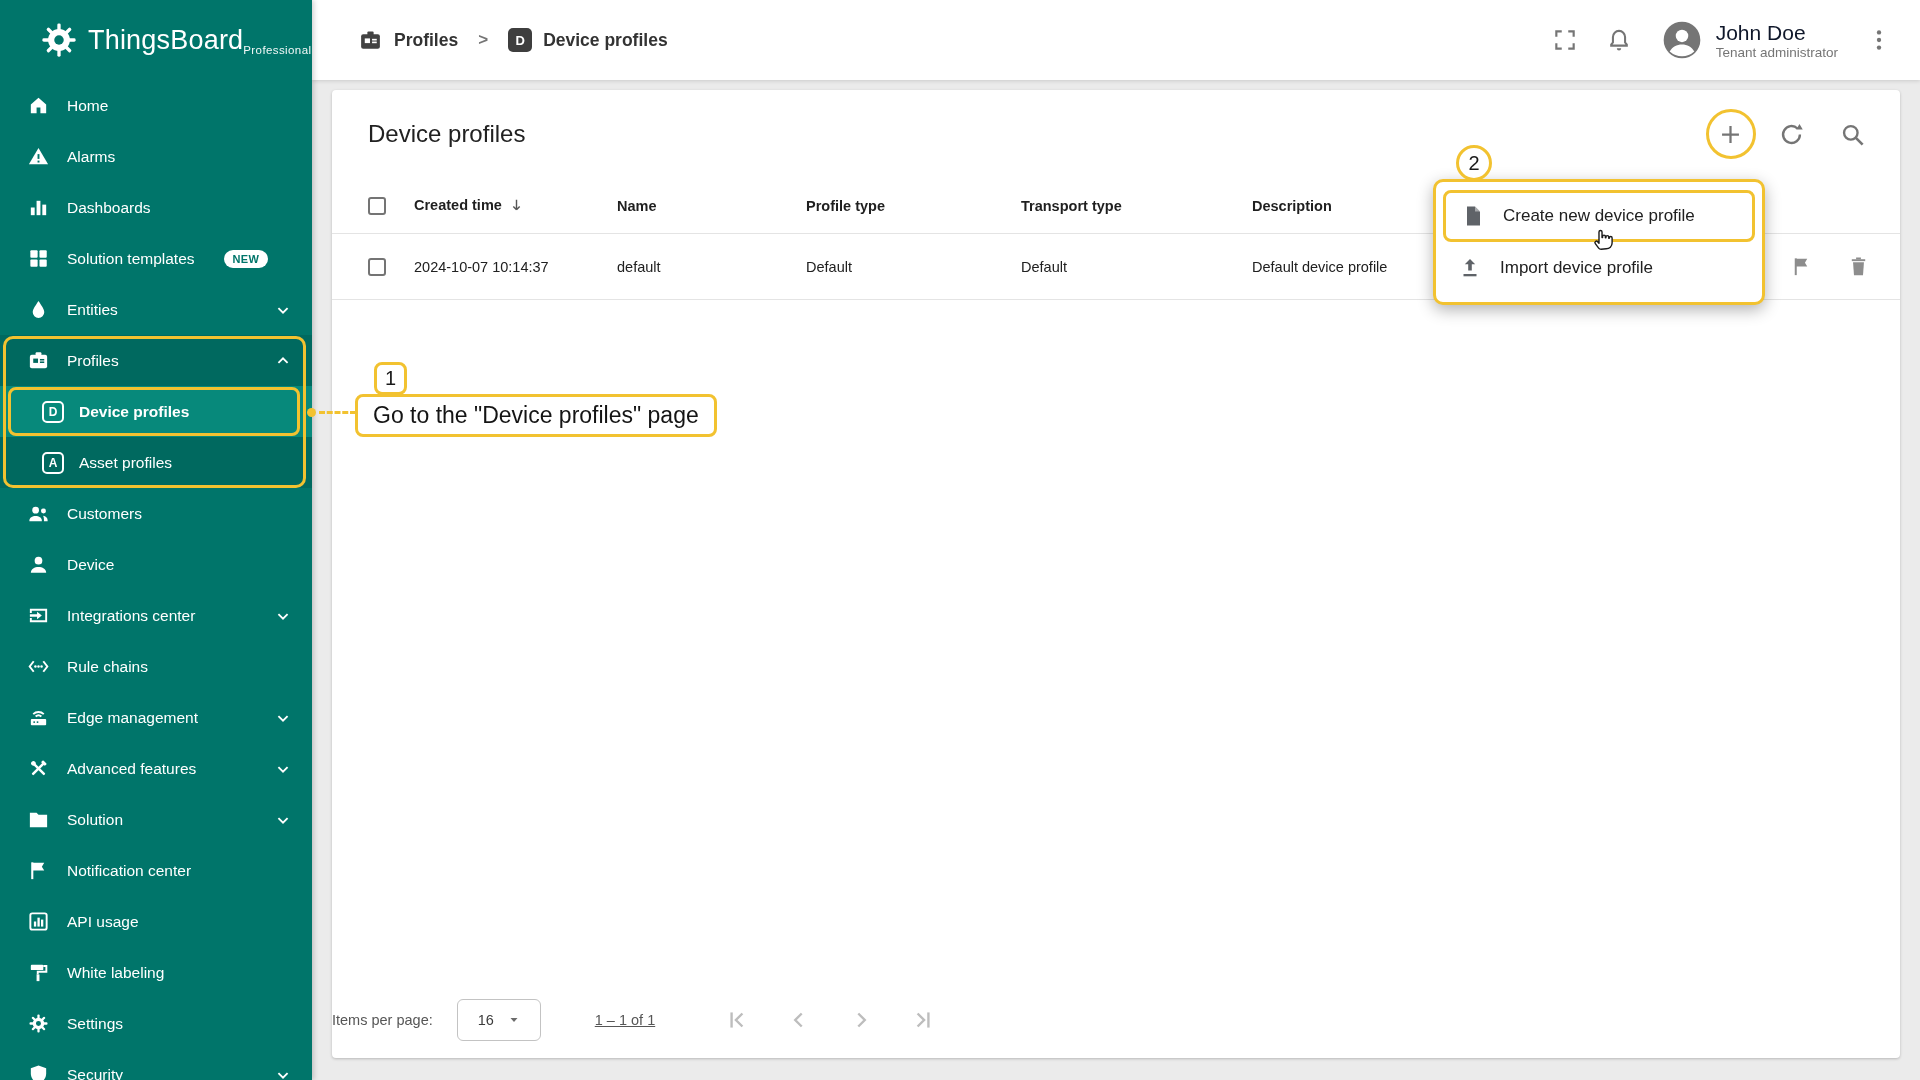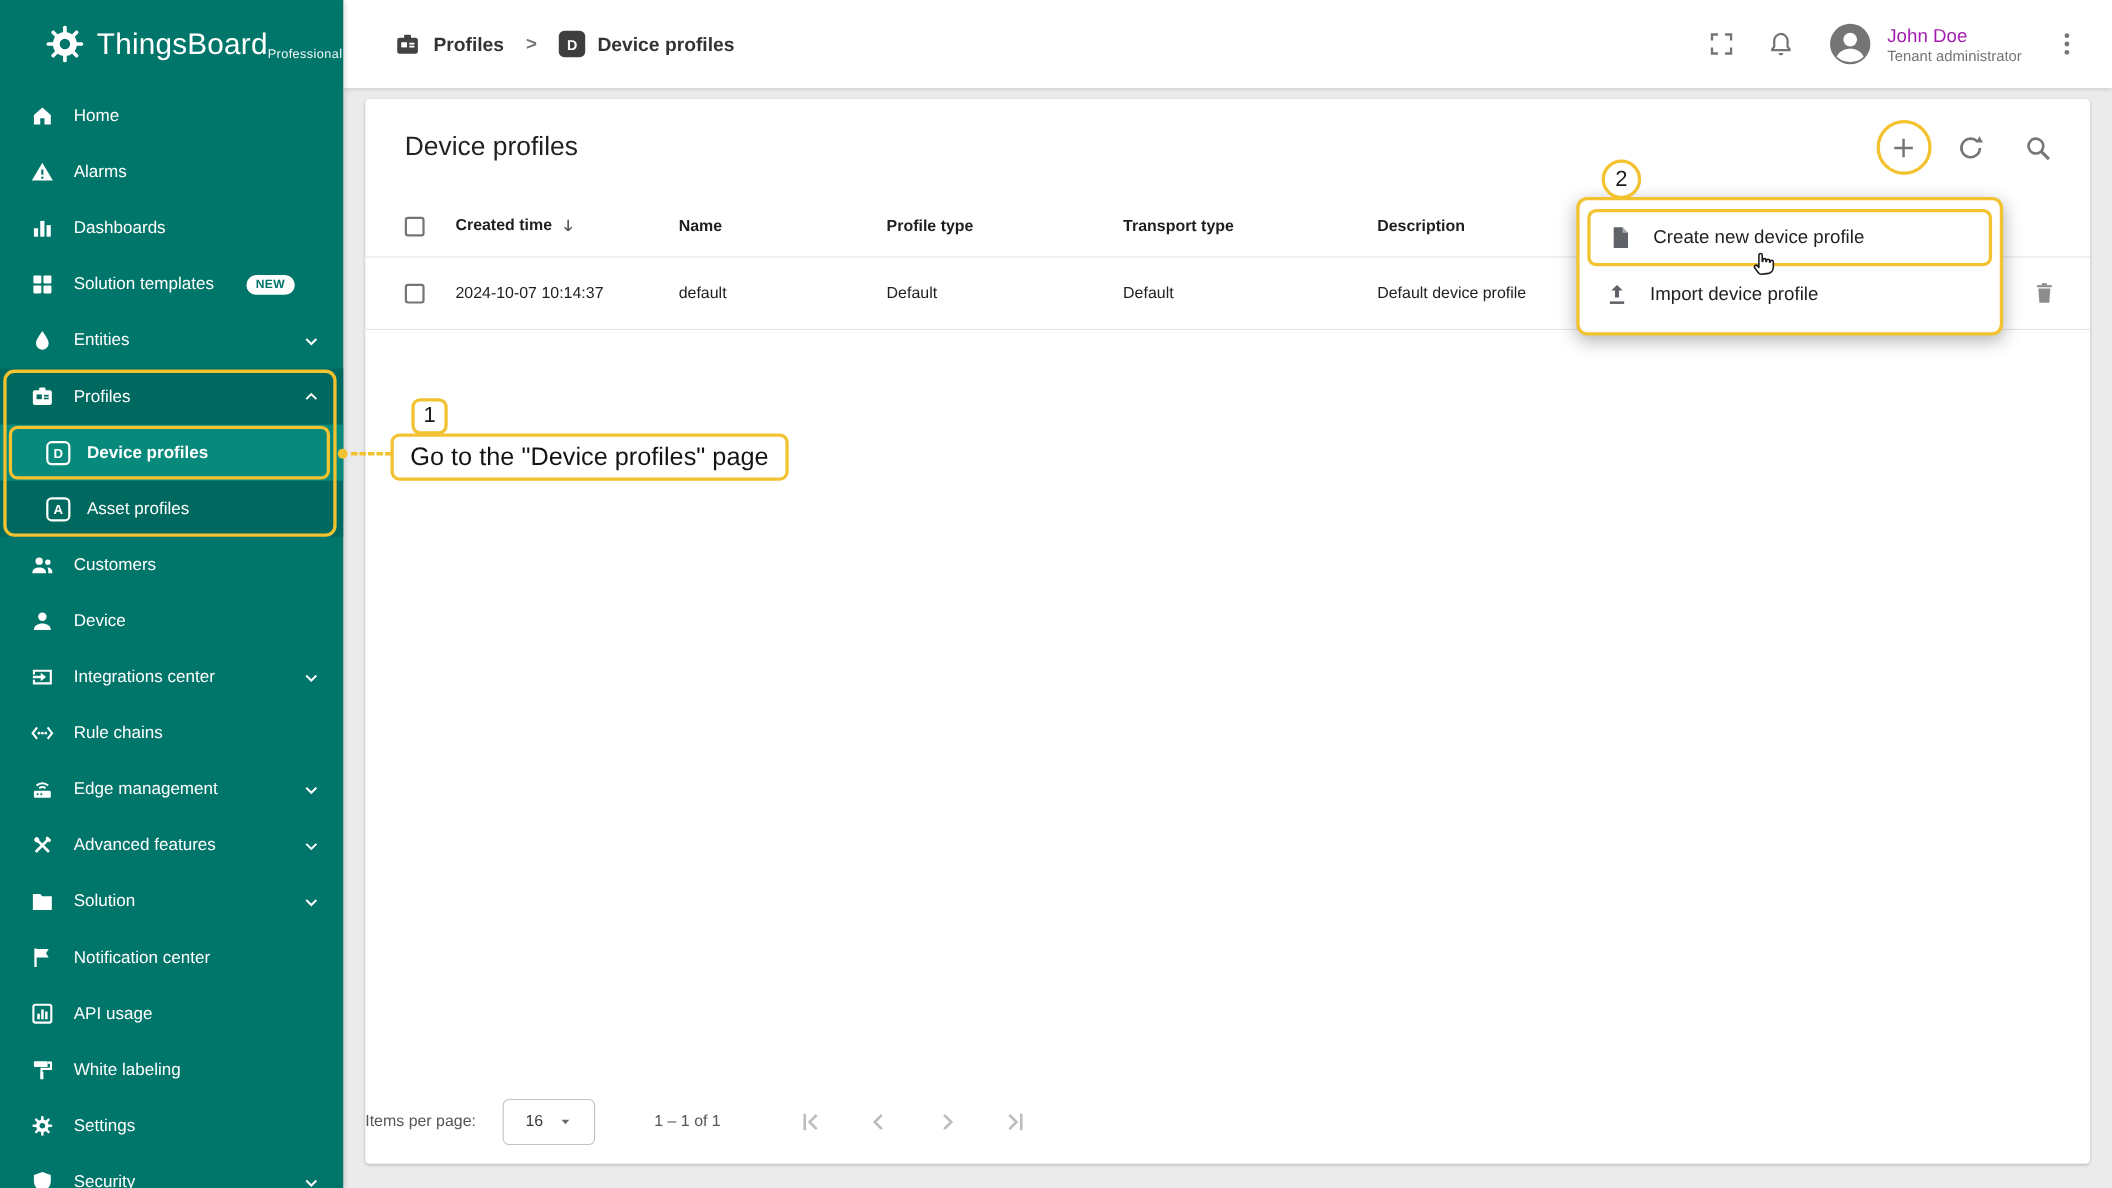--- a/index.html
+++ b/index.html
@@ -38,21 +38,21 @@
     padding:0 28px 0 46px; box-shadow:0 1px 4px rgba(0,0,0,.14); z-index:4; position:relative;}
   .crumbs{ display:flex; align-items:center; gap:12px;}
   .crumb{ display:flex; align-items:center; gap:11px; cursor:pointer;}
   .crumb span.clabel{ font-size:17.5px; font-weight:600; color:#333;}
   .crumb svg{ width:25px; height:25px; color:#424242;}
   .sep{ color:#757575; font-size:17px; margin:0 8px; font-weight:600;}
   .lsq.dark{ border:none; background:#3e3e3e; color:#fff; width:24px; height:24px; font-size:13px;}
   .top-right{ margin-left:auto; display:flex; align-items:center; gap:28px;}
   .tb-icon{ width:26px; height:26px; color:#757575; cursor:pointer; flex:none;}
   .userchip{ display:flex; align-items:center; gap:12px; cursor:pointer;}
-  .uname{ font-size:17px; color:#a21caf;}
+  .uname{ font-size:21px; color:#0f172a;}
   .urole{ font-size:13.5px; color:#757575; margin-top:0;}
   
   .content{ flex:1; padding:10px 20px 22px; overflow:hidden;}
   .card{ background:#fff; height:100%; border-radius:4px; display:flex; flex-direction:column;
     box-shadow:0 1px 3px rgba(0,0,0,.22); position:relative;}
   .card-head{ display:flex; align-items:center; padding:30px 34px 30px 36px;}
   .card-head h1{ font-size:24px; font-weight:400; color:#212121;}
   .tools{ margin-left:auto; display:flex; align-items:center; gap:34px;}
   .tool{ color:#757575; cursor:pointer; display:flex;}
   .tool svg{ width:27px; height:27px;}
@@ -75,24 +75,24 @@
   .checkbox{ width:18px; height:18px; border:2px solid #747474; border-radius:3px; cursor:pointer;}
   .sort{ width:17px; height:17px; color:#555;}
   .spacer{ flex:1;}
   .pager{ height:76px; display:flex; align-items:center; 
     padding-right:30px; font-size:14.5px; color:#565656;}
   .pp-label{ margin-right:24px;}
   .pp-select{ width:84px; height:42px; border:1px solid #c3c3c3; border-radius:6px;
     display:flex; align-items:center; justify-content:center; gap:14px; cursor:pointer;
     color:#3c3c3c; margin-right:54px;}
   .pp-select svg{ width:12px; height:12px; color:#6b6b6b;}
-  .pp-range{ margin-right:33px;}
+  .pp-range{ margin-right:33px;text-decoration:underline;}
   .pg-btn{ width:26px; height:26px; color:#bdbdbd; margin-left:36px;}
   
-  .menu{ position:absolute; left:1433px; top:179px; width:388px; background:#fff;
+  .menu{ position:absolute; left:1433px; top:179px; width:332px; background:#fff;
     border:3px solid var(--yellow); border-radius:10px; box-shadow:0 5px 16px rgba(0,0,0,.3);
     padding:8px 7px; z-index:30;}
   .menu-item{ height:52px; display:flex; align-items:center; gap:18px; padding:0 15px;
     font-size:17px; color:#212121; cursor:pointer; border-radius:8px;}
   .menu-item svg{ width:24px; height:24px; color:#5f6368; flex:none;}
   .menu-item.hl{ border:3px solid var(--yellow); }
   
   .ann{ position:absolute; pointer-events:none;}
   .ann-group-rect{ left:3px; top:336px; width:303px; height:152px;
     border:3px solid var(--yellow); border-radius:10px; z-index:6;}

